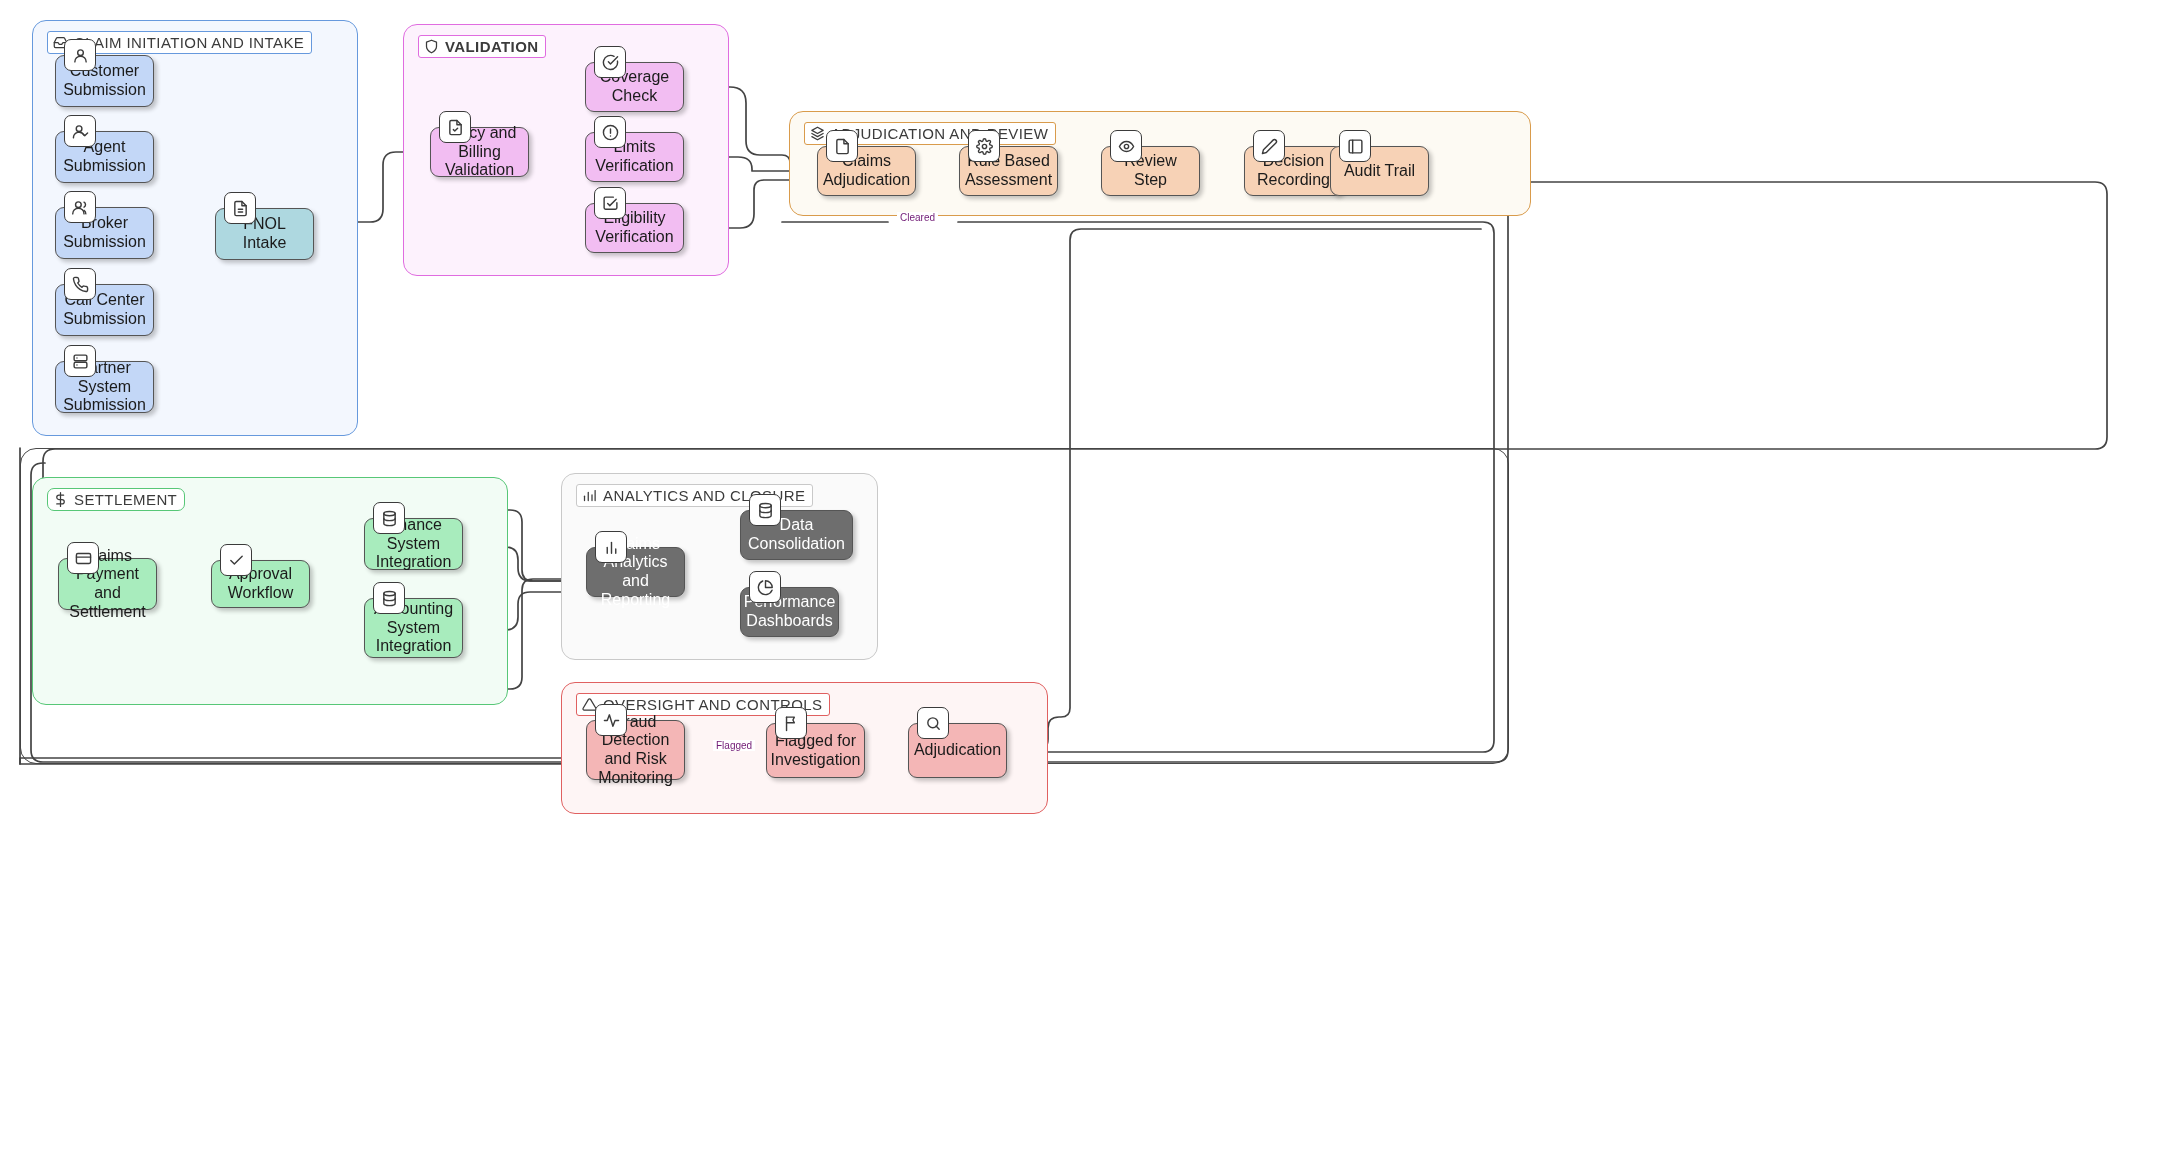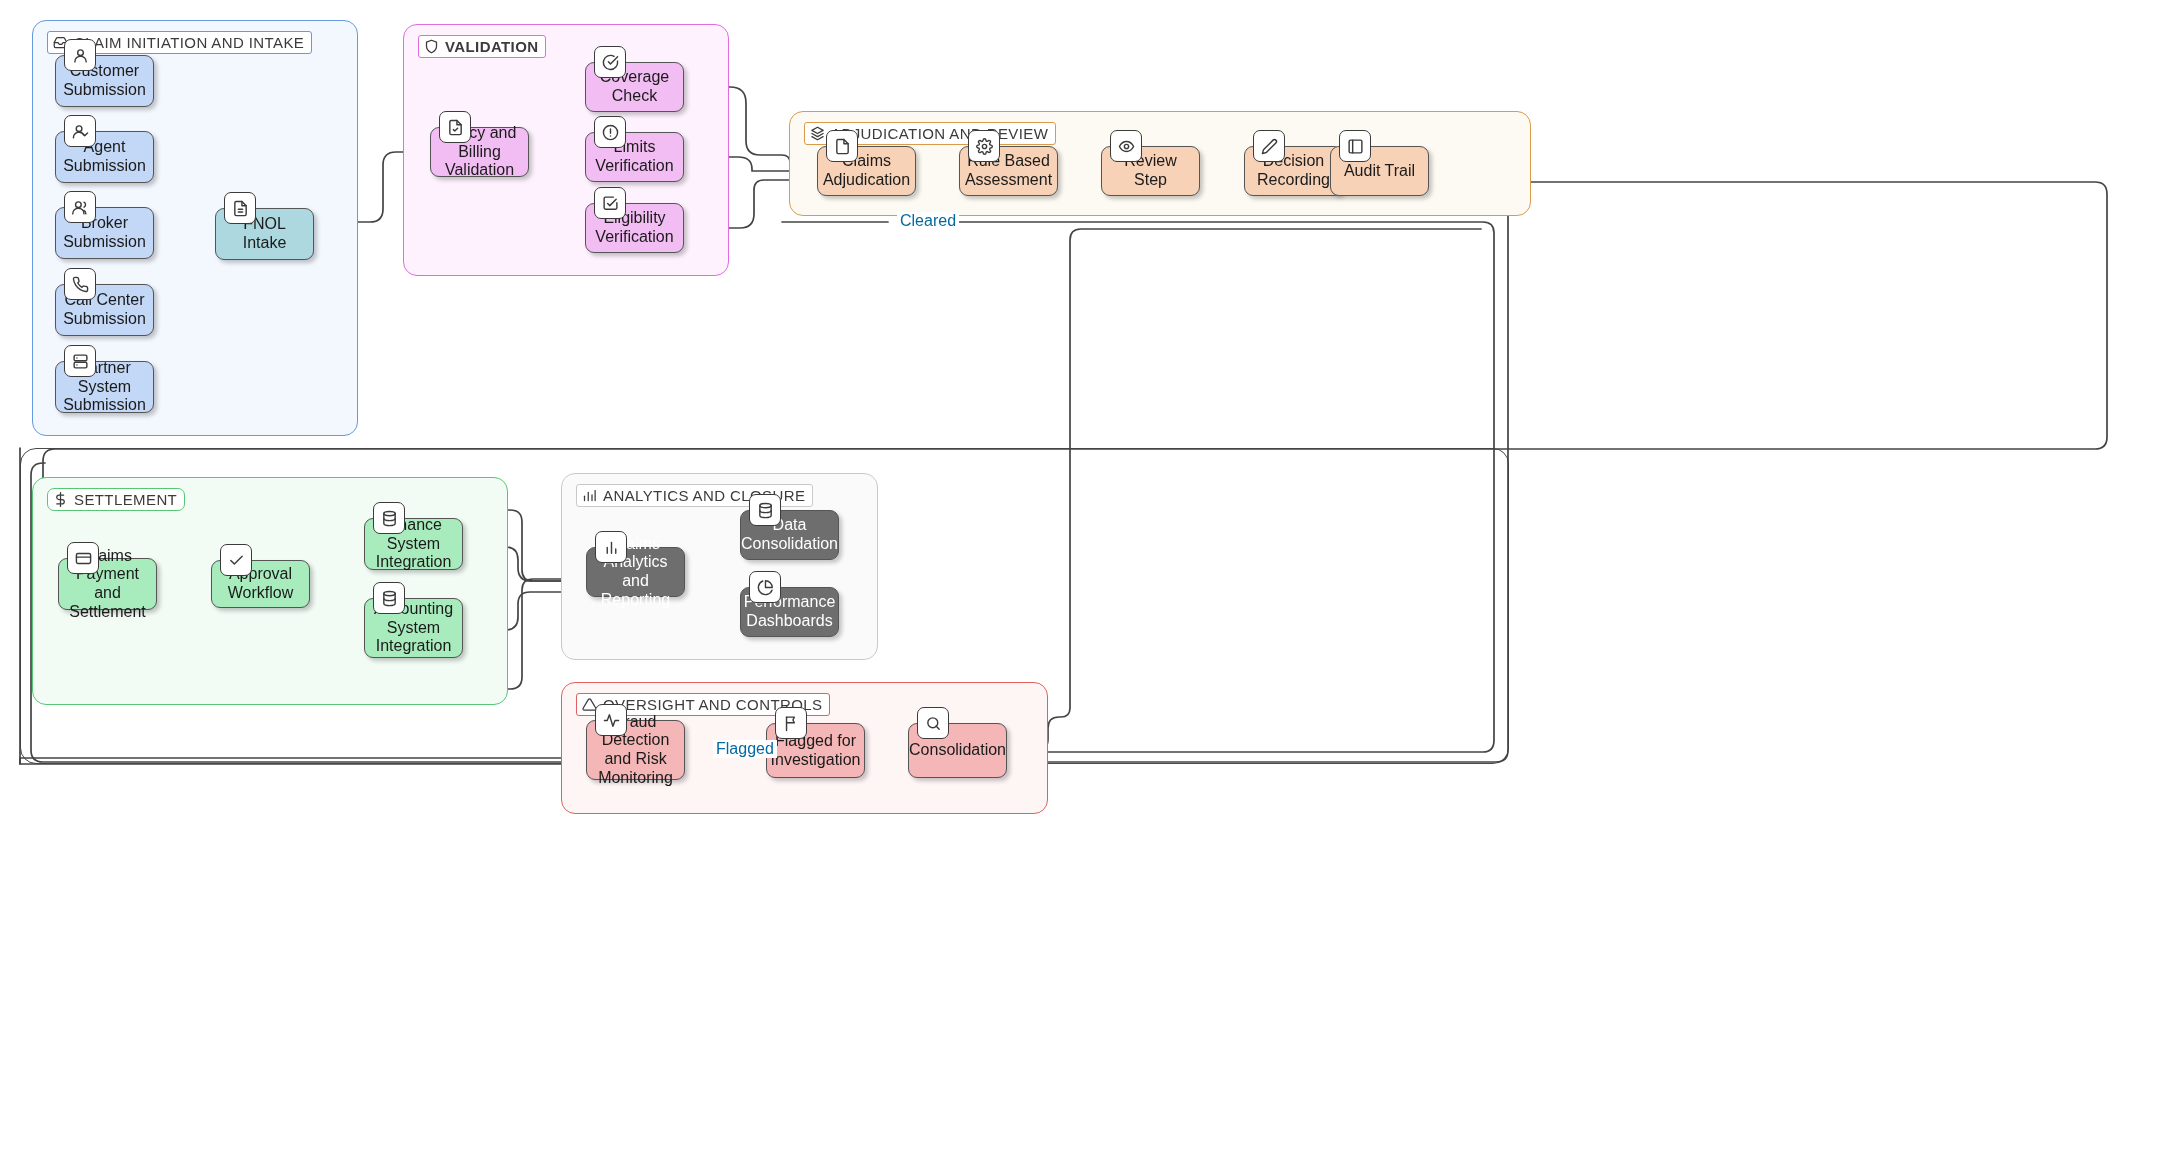--- a/index.html
+++ b/index.html
@@ -24,21 +24,21 @@
   .node{position:absolute;box-sizing:border-box;border:1.6px solid #555;border-radius:9px;
         display:flex;align-items:center;justify-content:center;text-align:center;
         font-size:16px;line-height:1.17;color:#1b1b1b;
         box-shadow:3px 3px 4px rgba(0,0,0,.22);padding:4px 8px;}
   .node .nlabel{display:block;}
   .node .nicon{position:absolute;left:8px;top:-17px;width:30px;height:30px;
         background:#fff;border:1.6px solid #3b3b3b;border-radius:7px;
         display:flex;align-items:center;justify-content:center;}
   .node .nicon svg{width:17px;height:17px;}
 
-  .elabel{position:absolute;background:#fff;font-size:16px;color:#0369a1;padding:0 3px;white-space:nowrap;}
+  .elabel{position:absolute;background:#fff;font-size:10px;color:#701a75;padding:0 3px;white-space:nowrap;}
 </style>
 </head>
 <body>
 
 <div id="stage">
 
   <div class="outer-frame" style="left:20px;top:448px;width:1489px;height:316px;"></div>
 
   <svg id="wires" viewBox="0 0 2168 1163">
     <defs>
@@ -358,21 +358,21 @@
   <div class="node" style="left:586px;top:547px;width:99px;height:50px;background:#6e6e6e;color:#fff;">
     <span class="nicon">
         <svg viewBox="0 0 24 24" fill="none" stroke="#3b3b3b" stroke-width="2" stroke-linecap="round" stroke-linejoin="round">
           <path d="M6 20V12"></path>
           <path d="M12 20V5"></path>
           <path d="M18 20v-6"></path>
         </svg>
       </span>
     <span class="nlabel">Claims Analytics and Reporting</span>
   </div>
-  <div class="node" style="left:740px;top:510px;width:99px;height:50px;background:#6e6e6e;color:#fff;">
+  <div class="node" style="left:740px;top:510px;width:113px;height:50px;background:#6e6e6e;color:#fff;">
     <span class="nicon">
         <svg viewBox="0 0 24 24" fill="none" stroke="#3b3b3b" stroke-width="2" stroke-linecap="round" stroke-linejoin="round">
           <ellipse cx="12" cy="5" rx="8" ry="3"></ellipse>
           <path d="M4 5v14c0 1.7 3.6 3 8 3s8-1.3 8-3V5"></path>
           <path d="M4 12c0 1.7 3.6 3 8 3s8-1.3 8-3"></path>
         </svg>
       </span>
     <span class="nlabel">Data Consolidation</span>
   </div>
   <div class="node" style="left:740px;top:587px;width:99px;height:50px;background:#6e6e6e;color:#fff;">
@@ -402,19 +402,19 @@
       </span>
     <span class="nlabel">Flagged for Investigation</span>
   </div>
   <div class="node" style="left:908px;top:723px;width:99px;height:55px;background:#f4b6b6;">
     <span class="nicon">
         <svg viewBox="0 0 24 24" fill="none" stroke="#3b3b3b" stroke-width="2" stroke-linecap="round" stroke-linejoin="round">
           <circle cx="11" cy="11" r="7"></circle>
           <path d="m20 20-4.3-4.3"></path>
         </svg>
       </span>
-    <span class="nlabel">Consolidation</span>
+    <span class="nlabel">Adjudication</span>
   </div>
 
   <div class="elabel" style="left:897px;top:212px;">Cleared</div>
   <div class="elabel" style="left:713px;top:740px;">Flagged</div>
 
 </div>
 
 </body></html>

